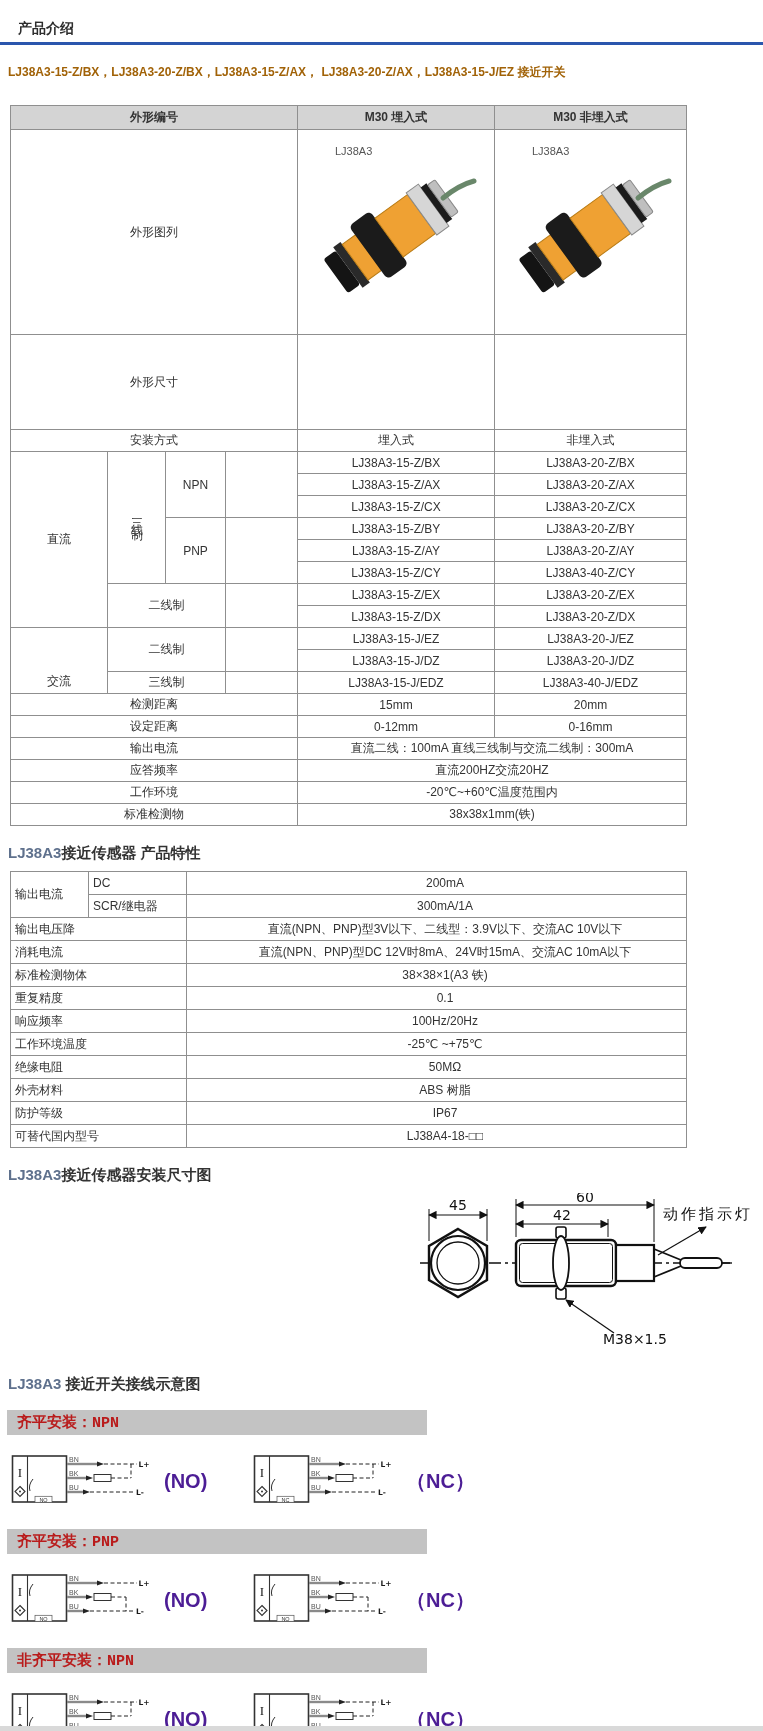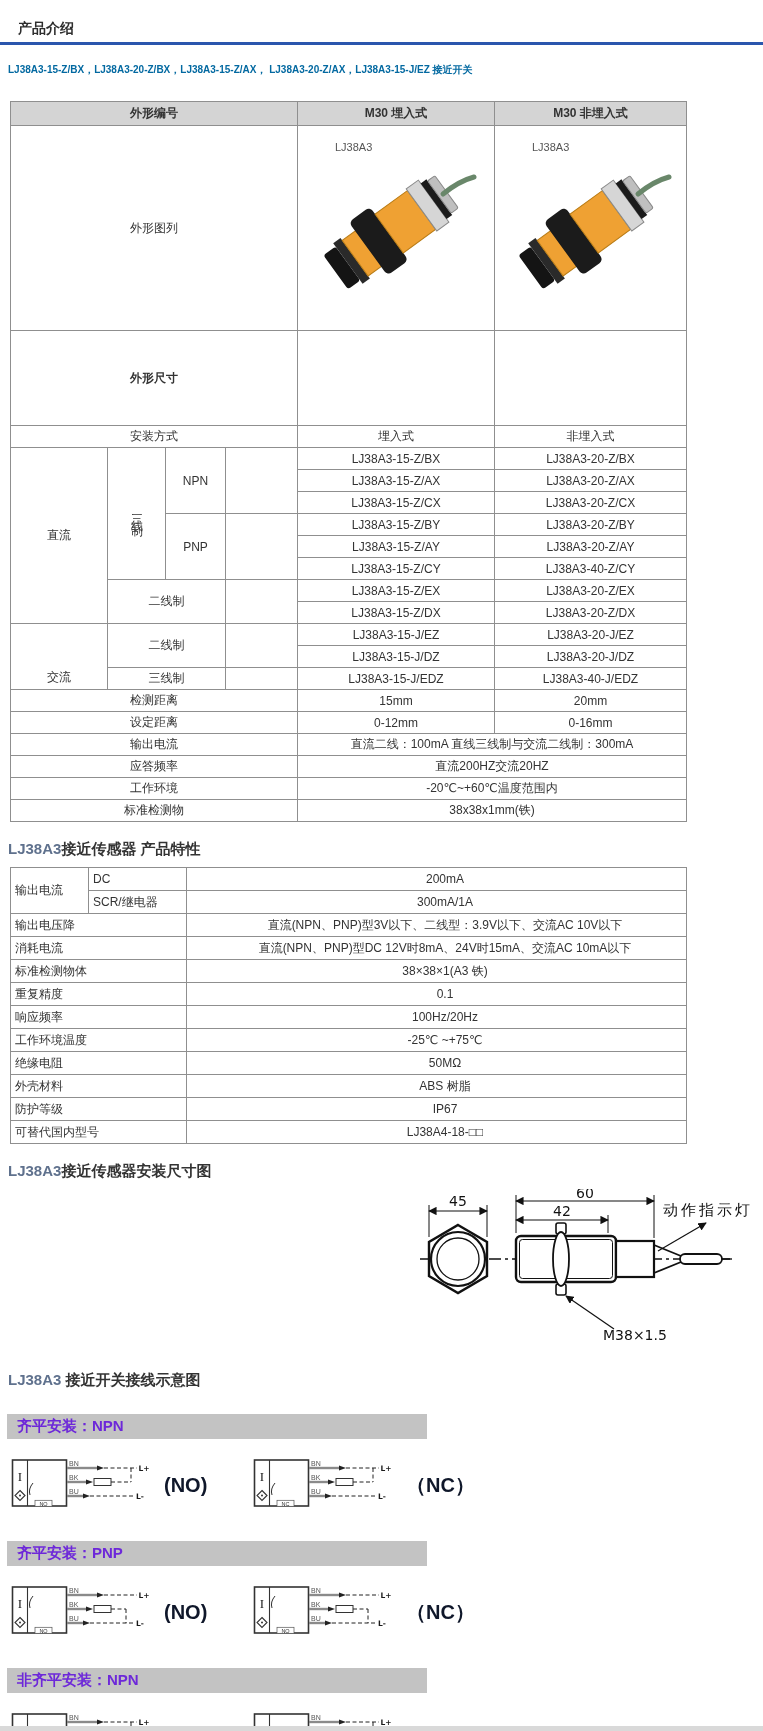--- a/index.html
+++ b/index.html
@@ -1,52 +1,52 @@
 <!DOCTYPE html>
 <html><head>
 <meta charset="utf-8">
 <style>
   html,body{margin:0;padding:0;}
   body{width:763px;height:1731px;background:#fff;position:relative;overflow:hidden;
        font-family:"Liberation Sans","DejaVu Sans",sans-serif;color:#333;}
   
   .topbar{padding:20px 0 4px 18px;font-size:14px;font-weight:bold;color:#2e2e2e;
           border-bottom:3px solid #2a56ad;}
-  .title{margin:14px 8px 4px 8px;font-size:10px;font-weight:bold;color:#0369a1;line-height:2.2;}
+  .title{margin:14px 8px 4px 8px;font-size:12px;font-weight:bold;color:#a16207;line-height:2.2;}
   
   table{border-collapse:collapse;margin-left:10px;table-layout:fixed;}
   .t1{width:676px;margin-top:20px;}
   .t2{width:676px;margin-top:6px;}
   td,th{border:1px solid #8f8f8f;font-size:12px;text-align:center;padding:1px 3px;overflow:hidden;}
   .t1 th{background:#d4d4d4;font-weight:bold;height:21px;}
   .t1 td{height:19px;}
   .r-img td{height:202px;}
-  .r-dim td{height:92px;font-weight:bold;}
+  .r-dim td{height:92px;}
   .v3{writing-mode:vertical-rl;text-orientation:upright;letter-spacing:5px;display:inline-block;}
   .vb{vertical-align:bottom;padding-bottom:3px;}
   .t2 td{height:20px;padding-left:20px;}
   .t2 .lbl{text-align:left;padding-left:4px;}
   
   .sec-h{margin:18px 17px 8px 8px;font-size:15px;font-weight:bold;color:#333;}
   .sec-h .hp{color:#5f718d;}
   
   .imgcell{position:relative;height:202px;display:flex;align-items:center;justify-content:center;}
   .imgcell .cap{position:absolute;top:14px;left:34px;font-size:11px;color:#555;font-weight:normal;}
   
   .dimwrap{margin:6px 0 0 8px;text-align:right;}
   .dt{font-size:14px;fill:#111;text-anchor:middle;font-family:"DejaVu Sans",sans-serif;}
   .dcjk{font-size:15px;fill:#111;letter-spacing:3px;font-family:"Liberation Sans",sans-serif;}
   .dm{font-size:14px;fill:#111;font-family:"DejaVu Sans",sans-serif;}
   
-  .band{width:410px;margin:24px 0 0 7px;background:#c3c3c3;padding:3px 0 3px 10px;
-        font-size:15px;font-weight:bold;color:#6d28d9;}
+  .band{width:410px;margin:16px 0 0 7px;background:#c3c3c3;padding:3px 0 3px 10px;
+        font-size:15px;font-weight:bold;color:#b91c1c;font-family:Liberation Mono, monospace;}
   .wrow{display:flex;margin:14px 0 0 10px;gap:34px;align-items:center;height:64px;}
   .wgroup{display:flex;align-items:center;width:208px;}
   .wd{flex:0 0 auto;}
-  .wtag{font-size:20px;font-weight:bold;color:#0f172a;margin-left:2px;white-space:nowrap;}
+  .wtag{font-size:20px;font-weight:bold;color:#4c1d95;margin-left:2px;white-space:nowrap;}
   .ti{font-size:13px;text-anchor:middle;fill:#1a1a1a;font-family:"Liberation Serif",serif;}
   .tw{font-size:7px;fill:#555;font-family:"Liberation Sans",sans-serif;}
   .tl{font-size:7.5px;fill:#1a1a1a;font-weight:bold;font-family:"DejaVu Sans",sans-serif;}
   .tb{font-size:5.5px;text-anchor:middle;fill:#333;font-family:"Liberation Sans",sans-serif;}
   .bottom-strip{position:absolute;bottom:0;left:0;width:100%;height:5px;background:#d9d9d9;}
 </style>
 </head>
 <body>
 
 <svg width="0" height="0" style="position:absolute" aria-hidden="true">

